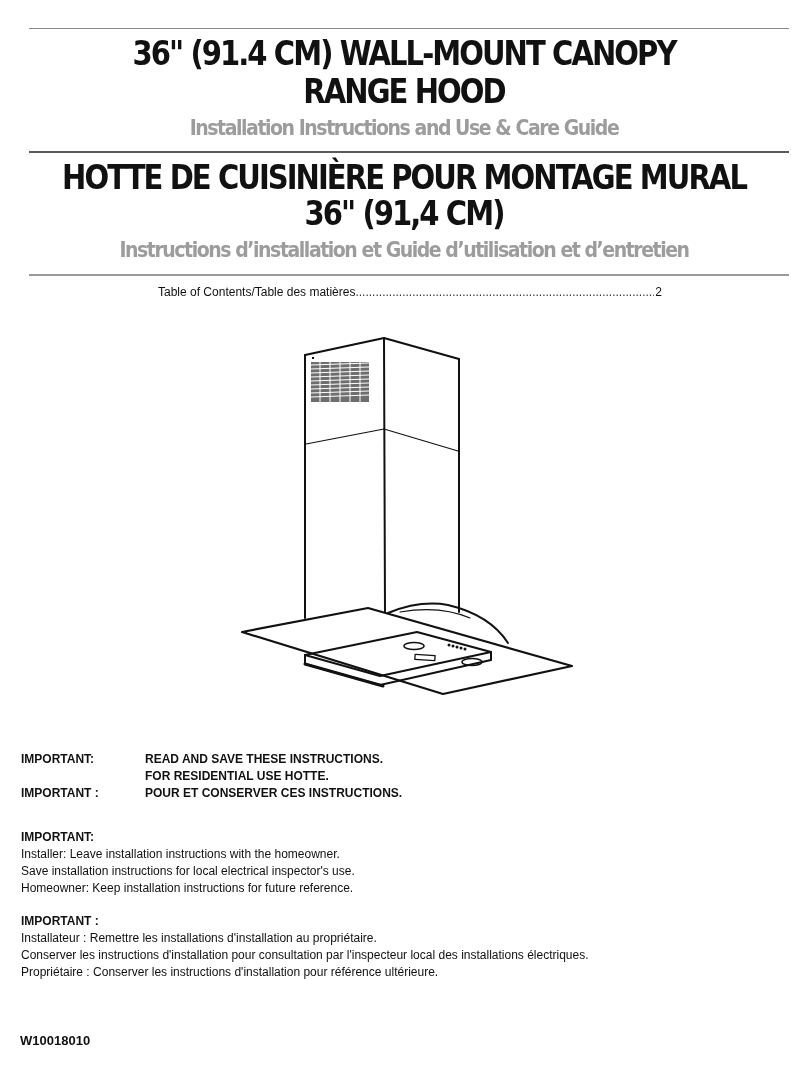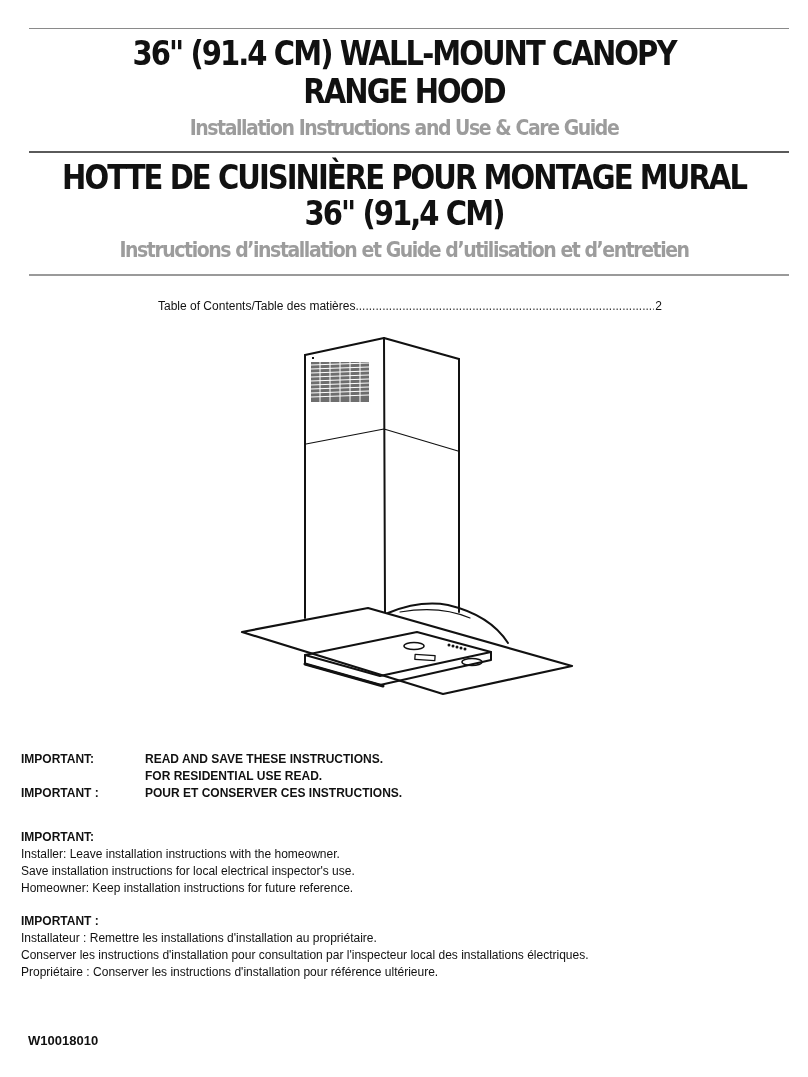--- a/index.html
+++ b/index.html
@@ -18,38 +18,38 @@
   .sub {
     position: absolute; left: 0; width: 808px; text-align: center;
     font-family: "DejaVu Sans", sans-serif; font-weight: bold; color: #9c9c9c;
     letter-spacing: -1.6px; font-size: 21px; line-height: 24px; transform: scaleX(0.9);
   }
   .s1 { top: 116px; }
   .t3 { top: 160px; font-size: 33px; line-height: 36px; transform: scaleX(0.88); }
   .t4 { top: 196px; font-size: 33px; line-height: 36px; transform: scaleX(0.88); }
   .s2 { top: 238px; }
   .toc {
-    position: absolute; top: 299px; left: 158px; width: 504px;
+    position: absolute; top: 285px; left: 158px; width: 504px;
     font-size: 12px; line-height: 15px; display: flex; color: #111; justify-content: space-between;
   }
   .toc .label { white-space: nowrap; }
   .toc .leader { flex: 1; overflow: hidden; white-space: nowrap; color: #333; }
   .toc .leader::after { content: "................................................................................................................................................................"; }
   .toc .page { padding-left: 1px; }
   .illustration { position: absolute; left: 230px; top: 330px; width: 360px; height: 380px; }
   .imp-block { position: absolute; left: 21px; top: 751px; font-size: 12px; line-height: 17px; font-weight: bold; }
   .imp-row { display: flex; }
   .imp-key { width: 84px; white-space: nowrap; }
   .imp-val { white-space: nowrap; padding-left: 40px; }
   .notes { position: absolute; left: 21px; font-size: 12px; line-height: 17px; }
   .notes.en { top: 829px; }
   .notes.fr { top: 913px; }
   .notes .head { font-weight: bold; }
   .notes b { font-weight: normal; }
-  .partno { position: absolute; left: 20px; top: 1033px; font-size: 13px; font-weight: bold; margin-left: 8px; }
+  .partno { position: absolute; left: 20px; top: 1033px; font-size: 13px; font-weight: bold; }
 </style>
 </head>
 <body>
 
 <div class="rule top"></div>
 <div class="title t1">36" (91.4 CM) WALL-MOUNT CANOPY</div>
 <div class="title t2">RANGE HOOD</div>
 <div class="sub s1">Installation Instructions and Use &amp; Care Guide</div>
 <div class="rule mid"></div>
 <div class="title t3">HOTTE DE CUISINIÈRE POUR MONTAGE MURAL</div>
@@ -115,21 +115,21 @@
   </svg>
 </div>
 
 <div class="imp-block">
   <div class="imp-row">
     <span class="imp-key">IMPORTANT:</span>
     <span class="imp-val">READ AND SAVE THESE INSTRUCTIONS.</span>
   </div>
   <div class="imp-row">
     <span class="imp-key"></span>
-    <span class="imp-val">FOR RESIDENTIAL USE READ.</span>
+    <span class="imp-val">FOR RESIDENTIAL USE HOTTE.</span>
   </div>
   <div class="imp-row">
     <span class="imp-key">IMPORTANT :</span>
     <span class="imp-val">POUR ET CONSERVER CES INSTRUCTIONS.</span>
   </div>
 </div>
 
 <div class="notes en">
   <div class="head">IMPORTANT:</div>
   <div><b>Installer:</b><span> Leave installation instructions with the homeowner.</span></div>

